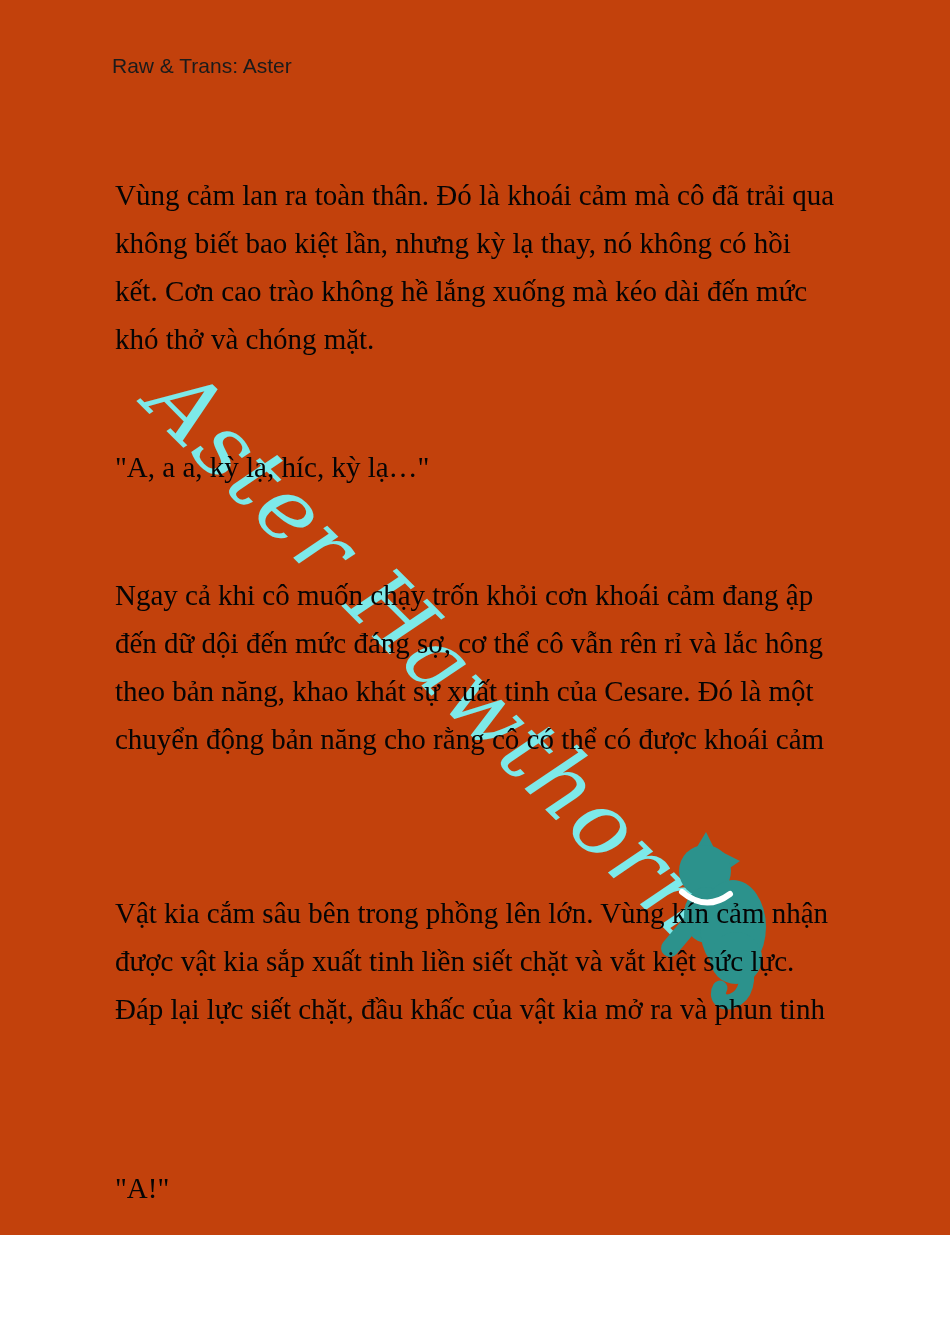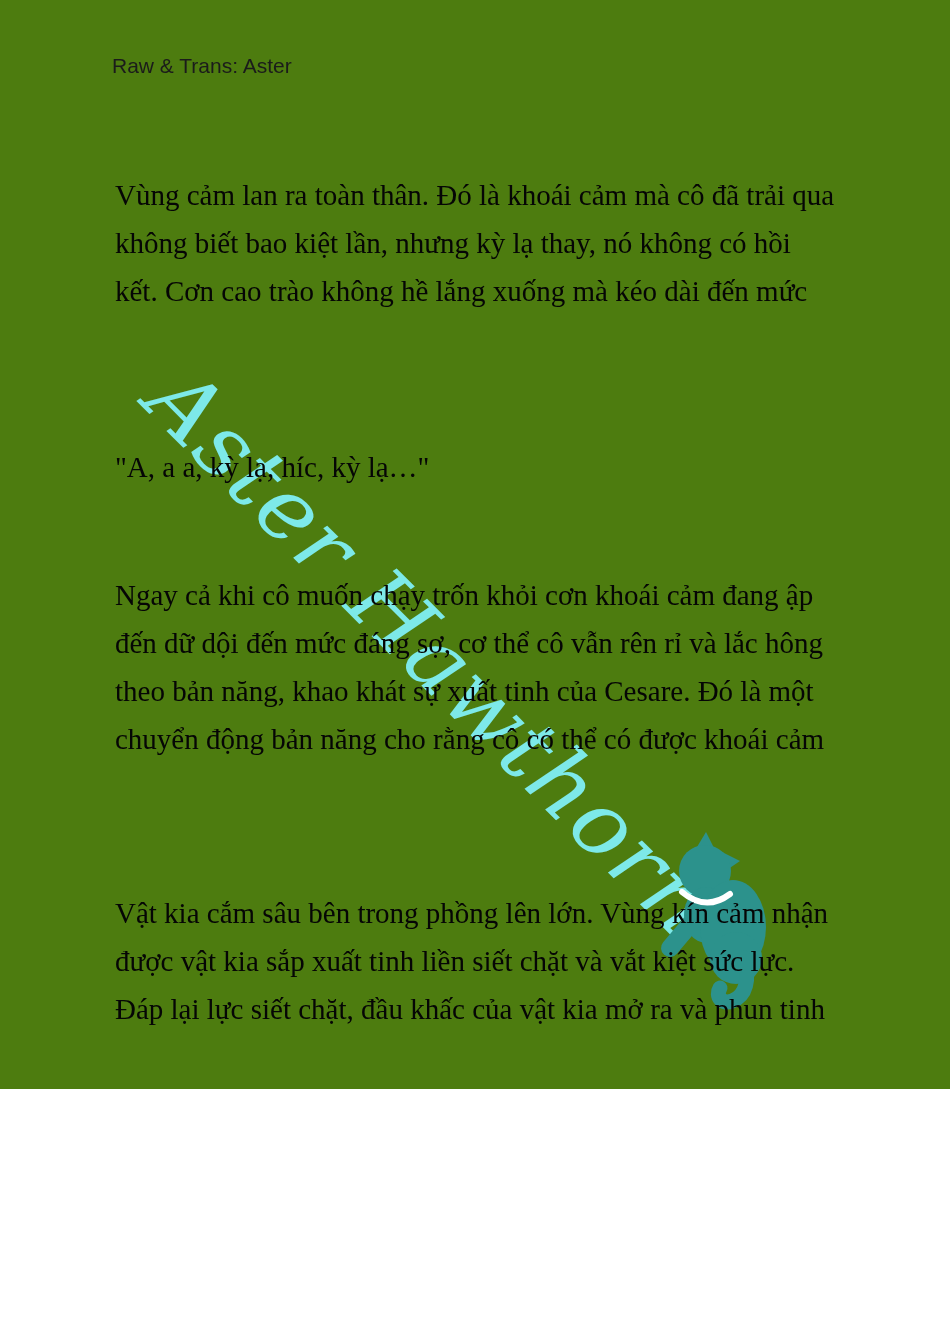--- a/index.html
+++ b/index.html
@@ -3,22 +3,22 @@
 <meta charset="utf-8">
 <style>
   html, body {
     margin: 0;
     padding: 0;
     background: #ffffff;
   }
   .page {
     position: relative;
     width: 950px;
-    height: 1089px;
-    background: #4d7c0f;
+    height: 1235px;
+    background: #c2410c;
     overflow: hidden;
     font-family: "Liberation Serif", serif;
   }
   .credit {
     position: absolute;
     left: 112px;
     top: 54px;
     font-family: "Liberation Sans", sans-serif;
     font-size: 21px;
     color: #1b1b1b;
@@ -86,20 +86,21 @@
 
     <path d="M 88 128 C 94 150, 90 166, 76 171 C 66 175, 59 166, 64 158" fill="none" stroke="currentColor" stroke-width="15" stroke-linecap="round"></path>
 
     <path d="M 26 62 Q 50 82 74 64" fill="none" stroke="#ffffff" stroke-width="6" stroke-linecap="round"></path>
   </svg>
 
   <div class="para" style="top:171px">
     <div class="line">Vùng cảm lan ra toàn thân. Đó là khoái cảm mà cô đã trải qua</div>
     <div class="line">không biết bao kiệt lần, nhưng kỳ lạ thay, nó không có hồi</div>
     <div class="line">kết. Cơn cao trào không hề lắng xuống mà kéo dài đến mức</div>
+    <div class="line">khó thở và chóng mặt.</div>
   </div>
 
   <div class="para" style="top:443px">
     <div class="line">"A, a a, kỳ lạ, híc, kỳ lạ…"</div>
   </div>
 
   <div class="para" style="top:571px">
     <div class="line">Ngay cả khi cô muốn chạy trốn khỏi cơn khoái cảm đang ập</div>
     <div class="line">đến dữ dội đến mức đáng sợ, cơ thể cô vẫn rên rỉ và lắc hông</div>
     <div class="line">theo bản năng, khao khát sự xuất tinh của Cesare. Đó là một</div>

